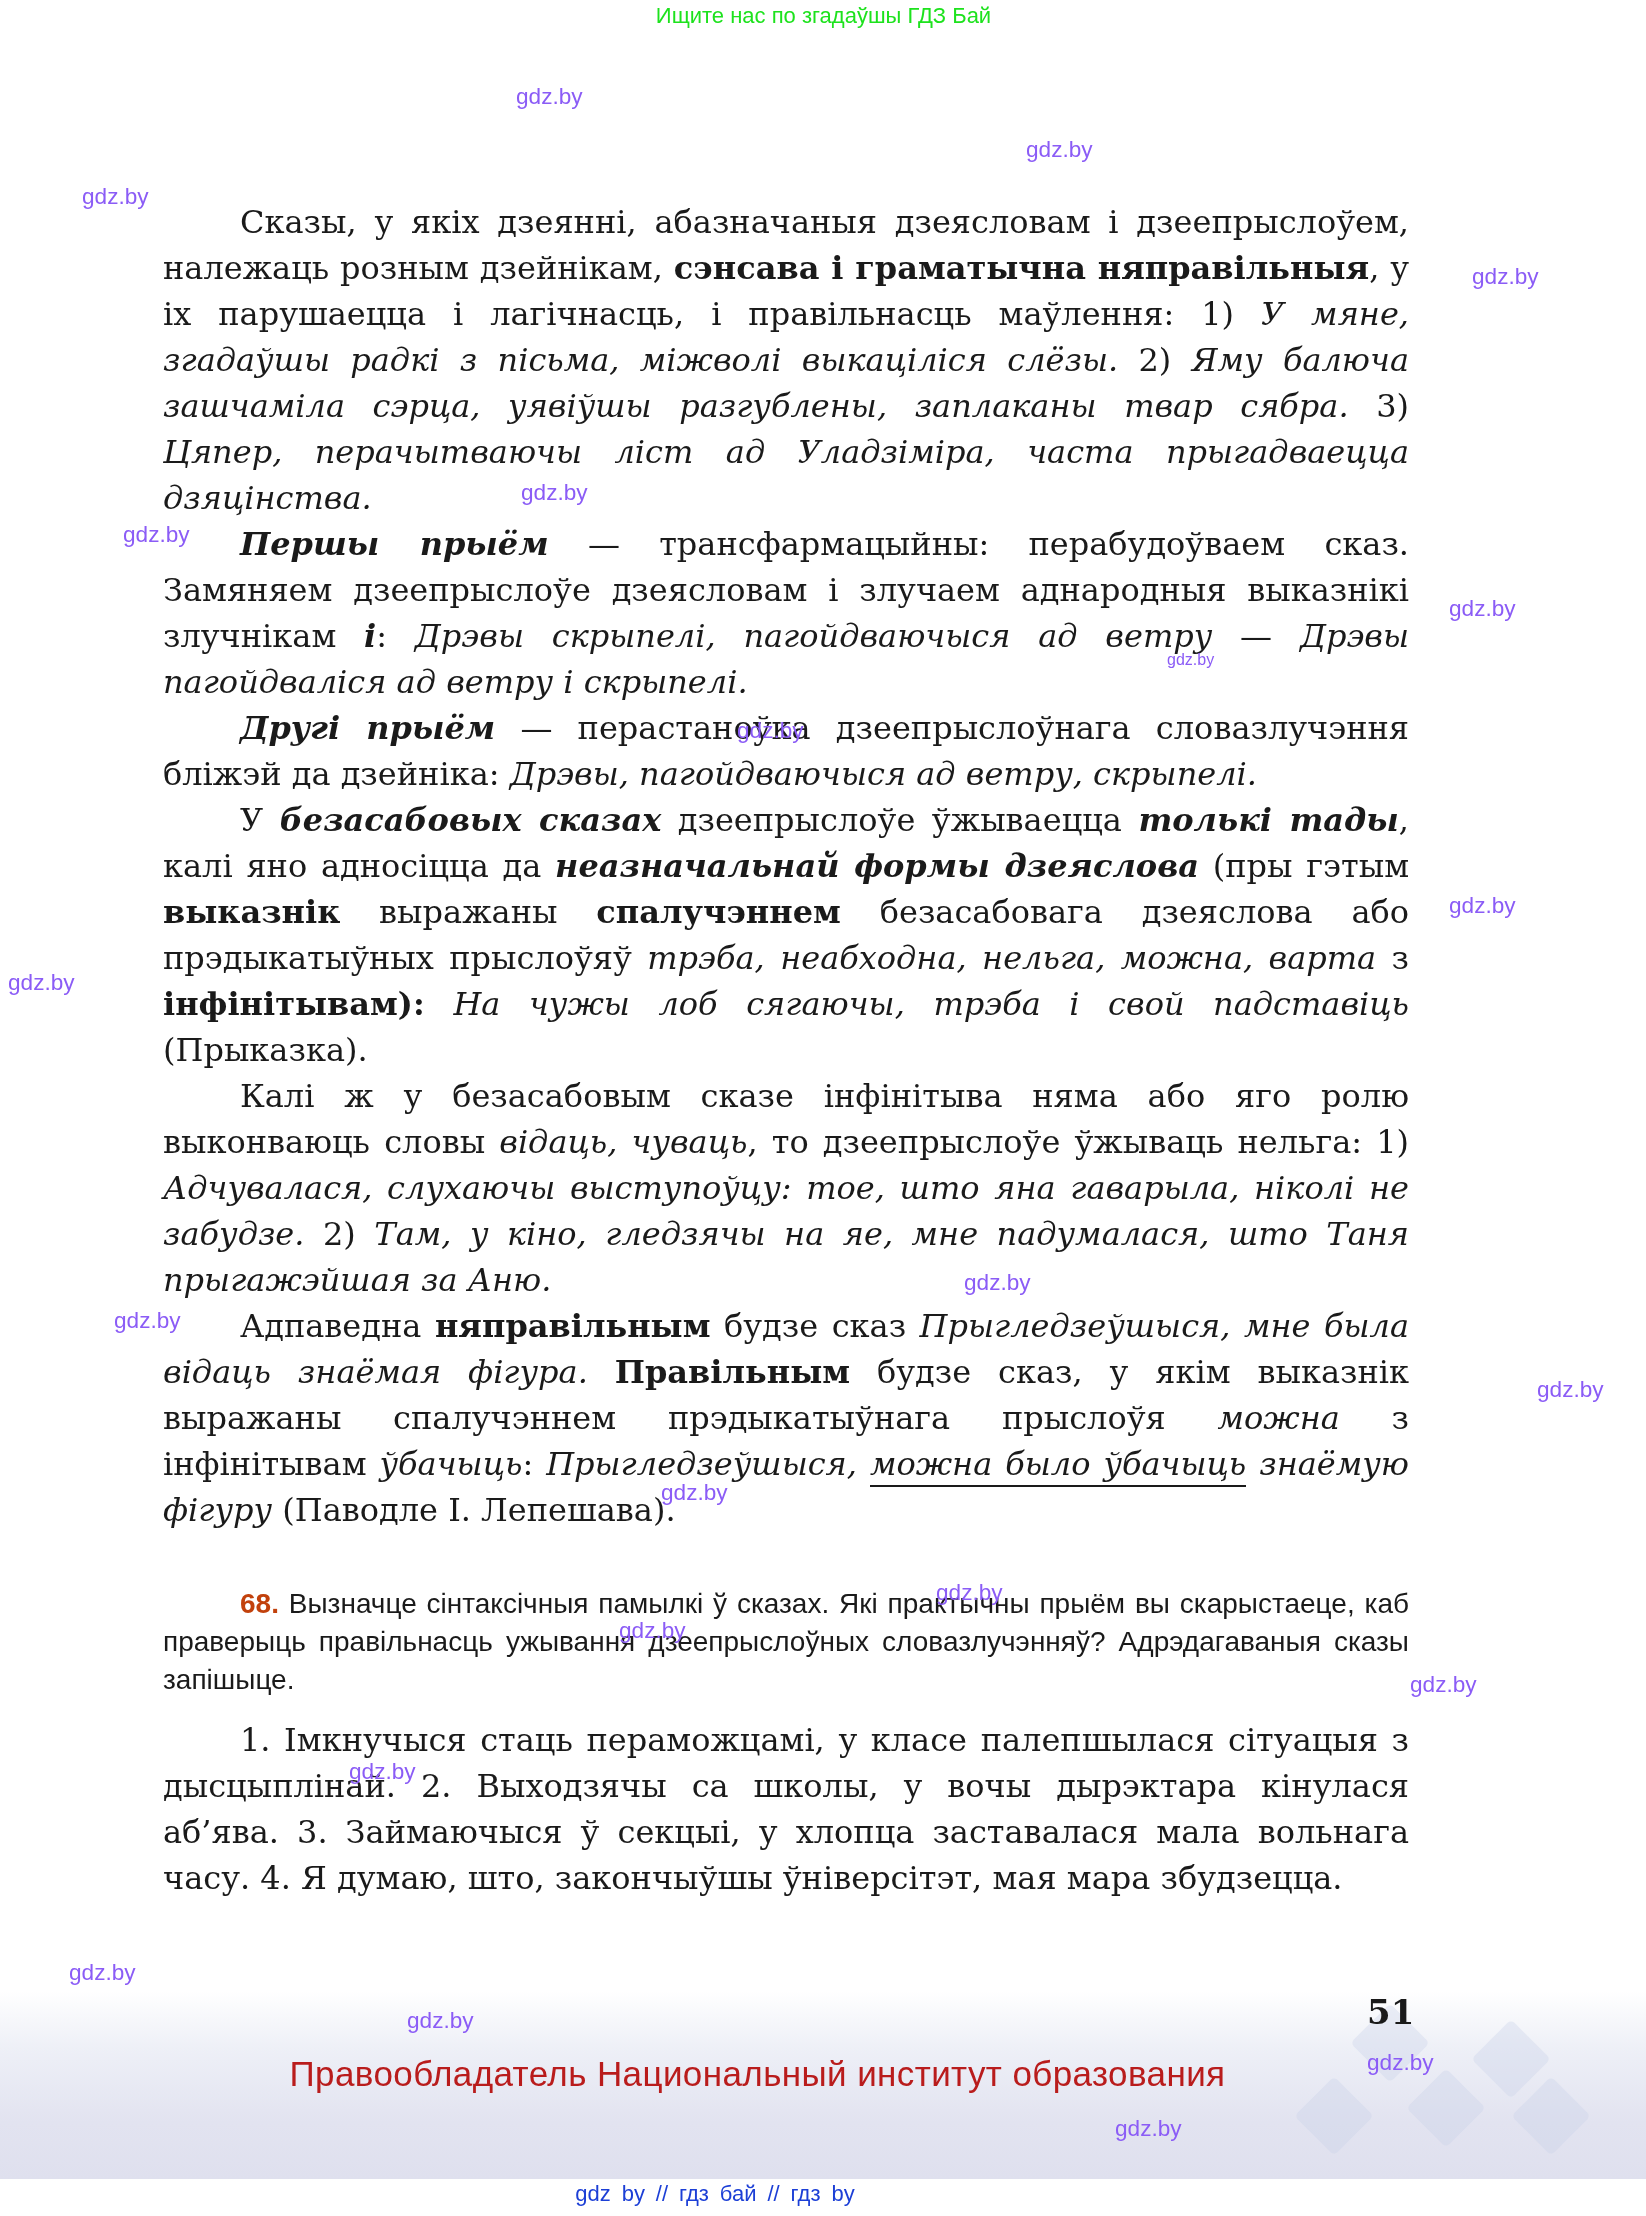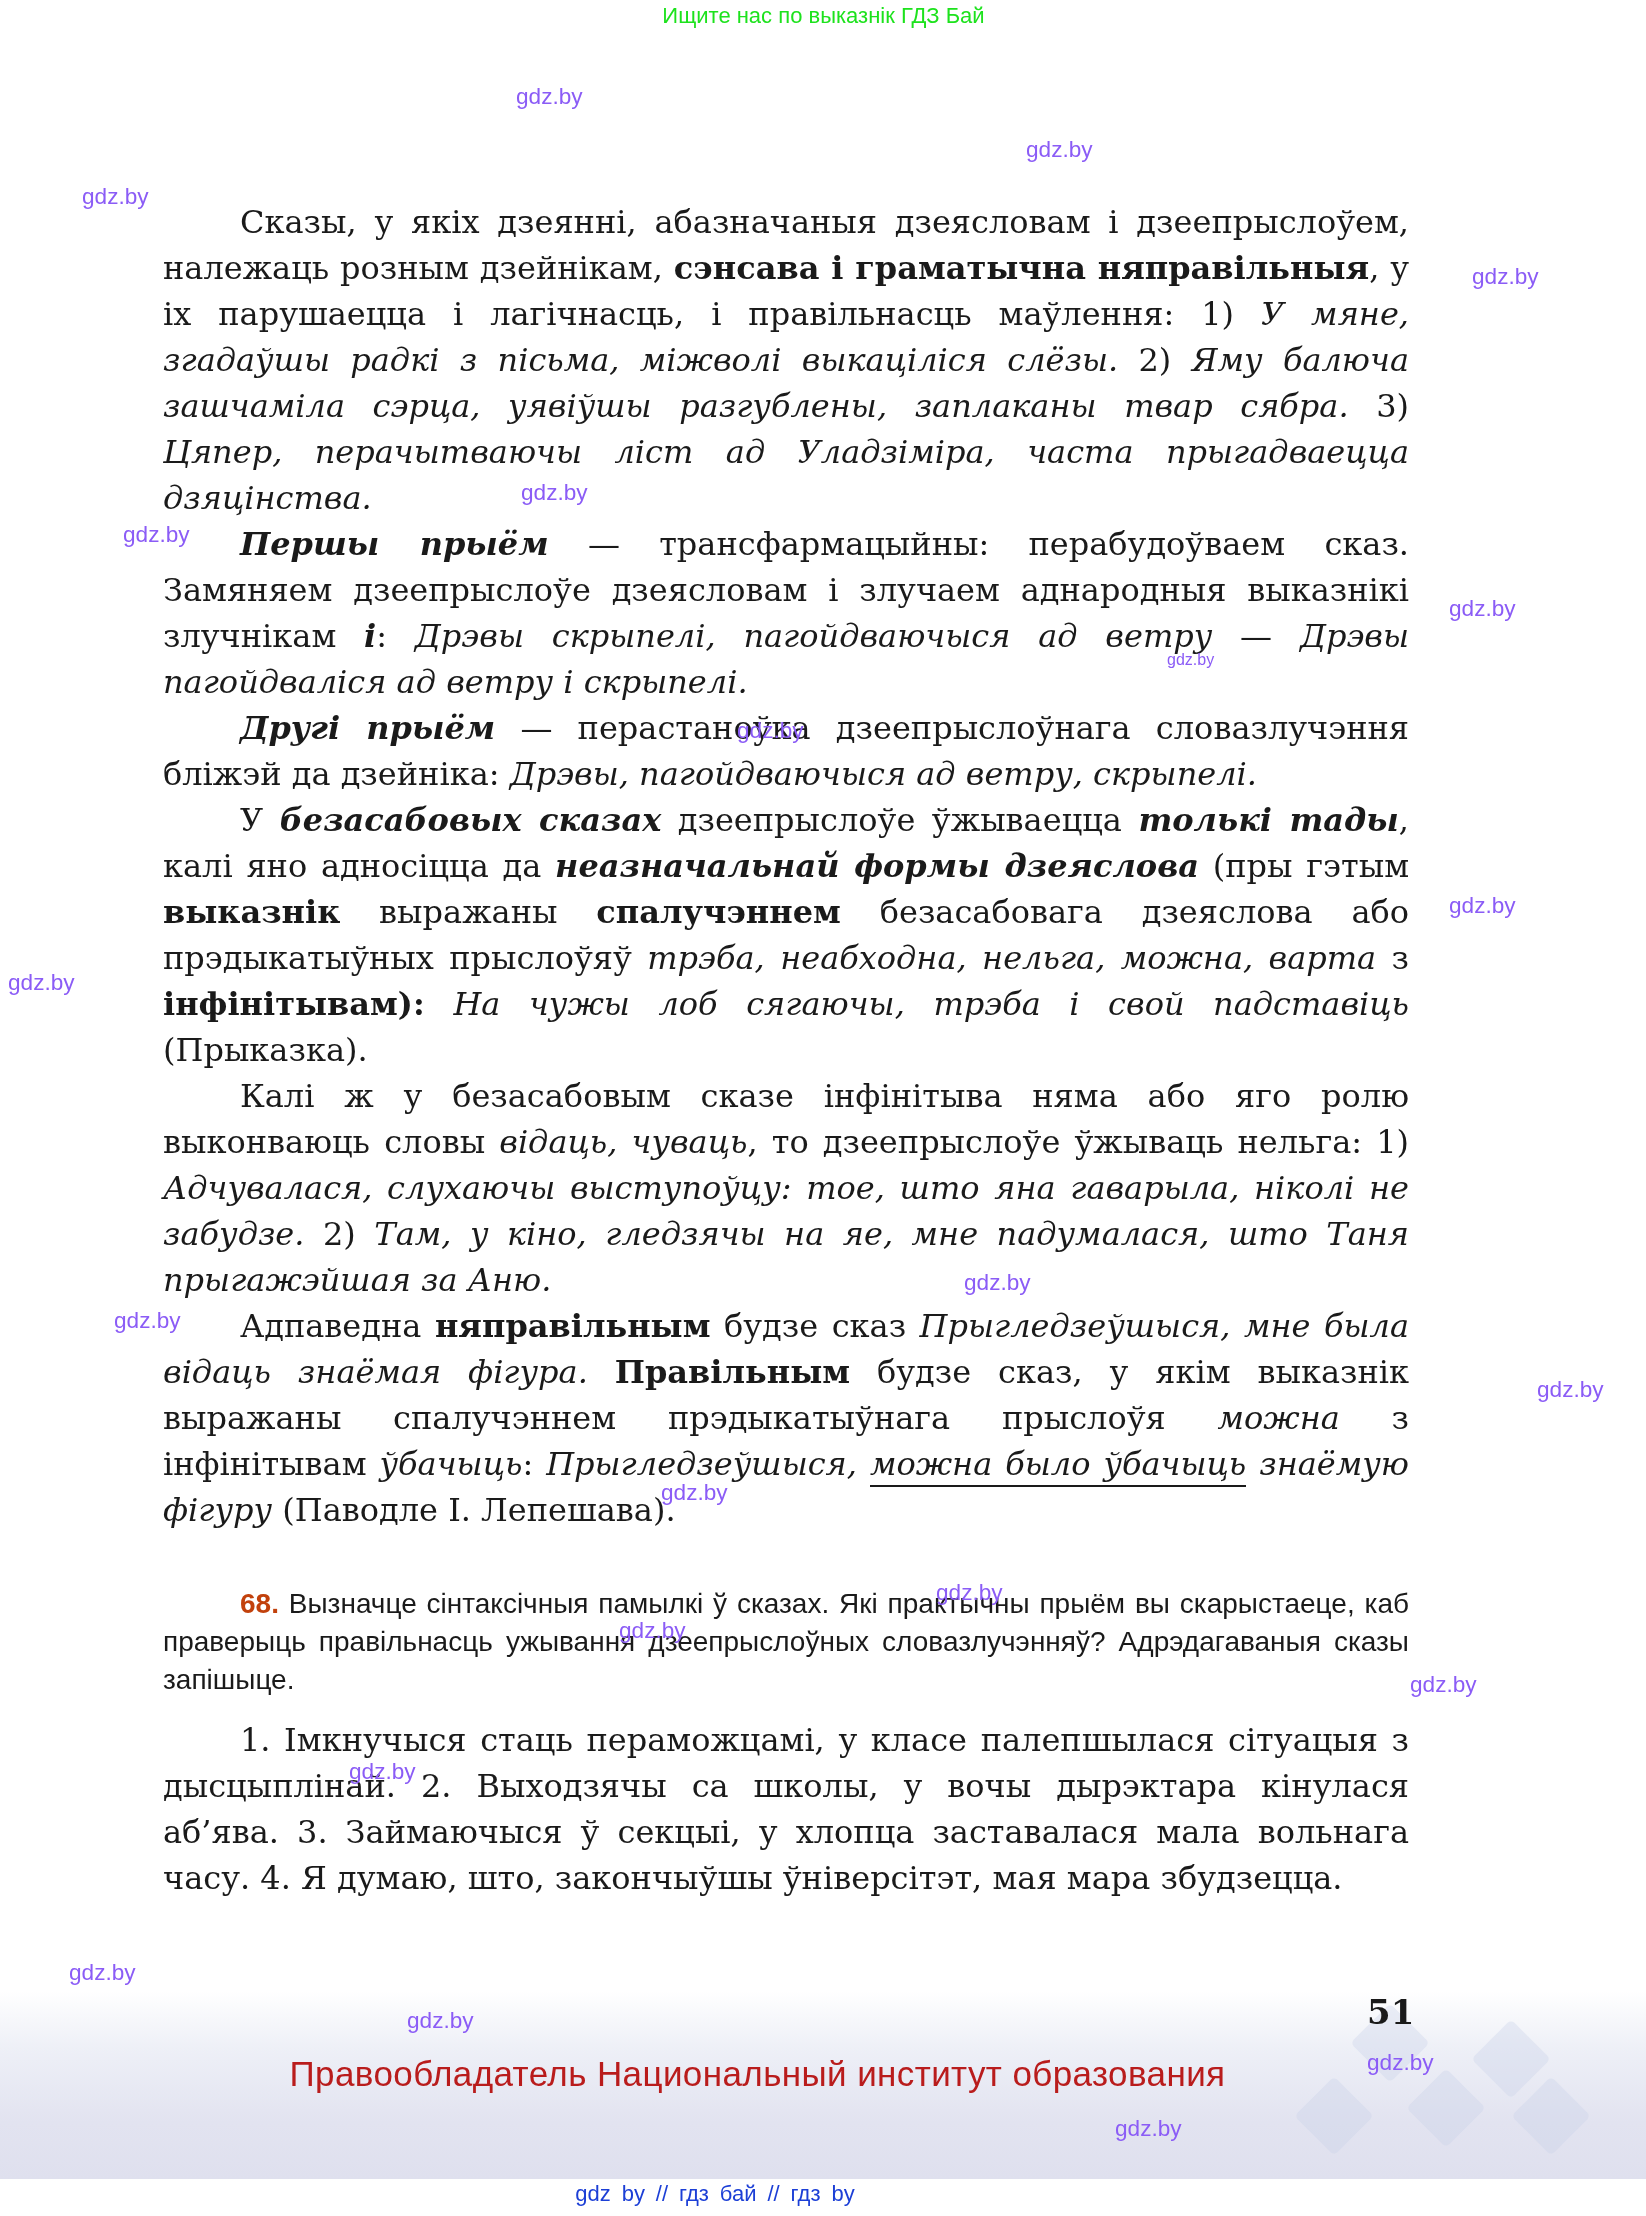--- a/index.html
+++ b/index.html
@@ -59,21 +59,21 @@
   }
   .wm {
     position: absolute; font-family: "Liberation Sans", sans-serif;
     font-size: 22.6px; color: #8b5cf6; white-space: nowrap;
   }
   .wm.small { font-size: 16px; }
 </style>
 </head>
 <body>
 
-<div class="top-banner">Ищите нас по выказнік ГДЗ Бай</div>
+<div class="top-banner">Ищите нас по згадаўшы ГДЗ Бай</div>
 
 <div class="bottom-band">
   <div class="diamond" style="left:1362px;top:24px;"></div>
   <div class="diamond" style="left:1418px;top:89px;"></div>
   <div class="diamond" style="left:1483px;top:40px;"></div>
   <div class="diamond" style="left:1523px;top:97px;"></div>
   <div class="diamond" style="left:1306px;top:97px;"></div>
 </div>
 
 <div class="page">

